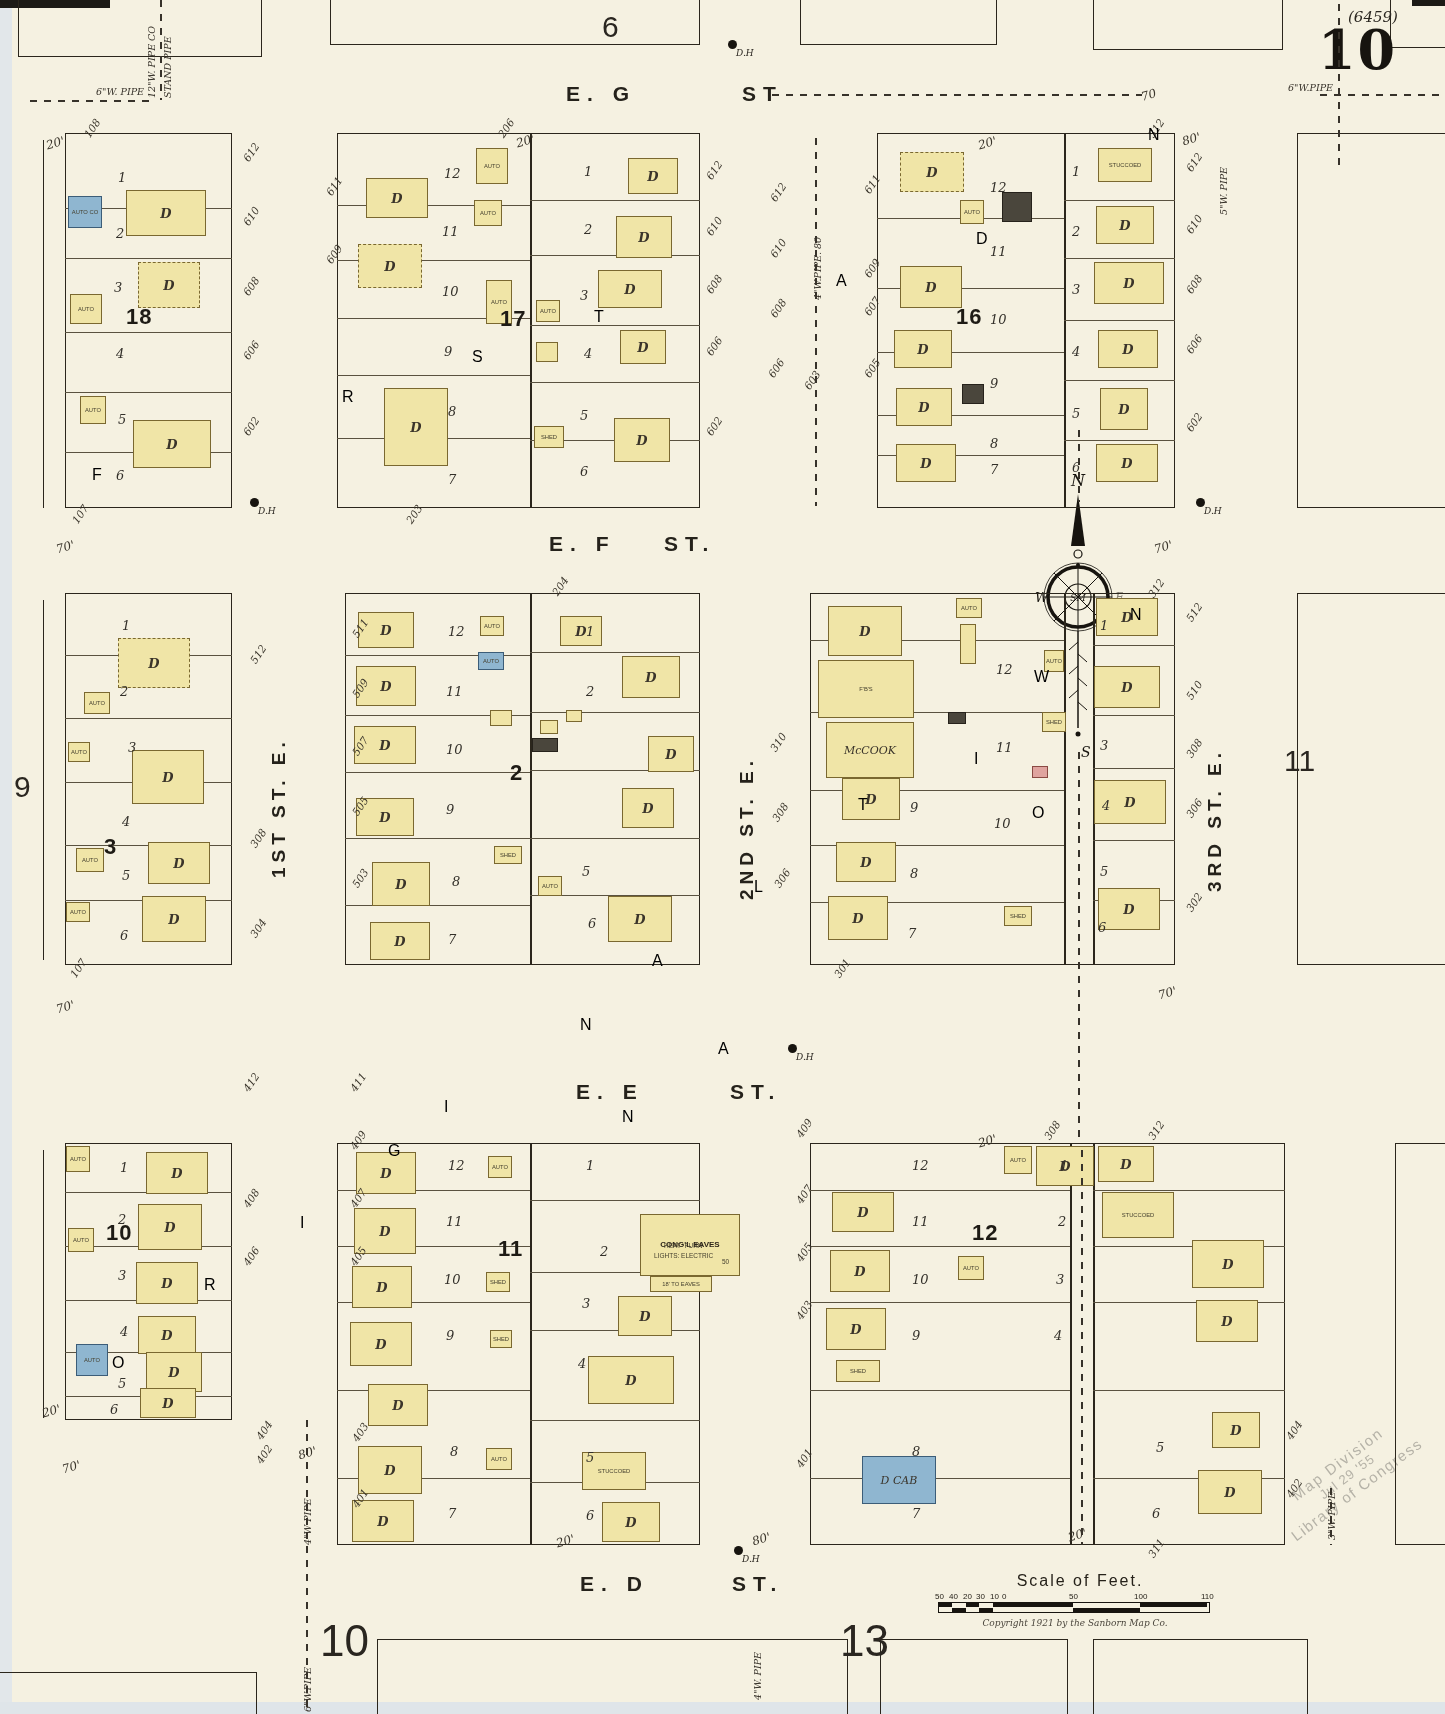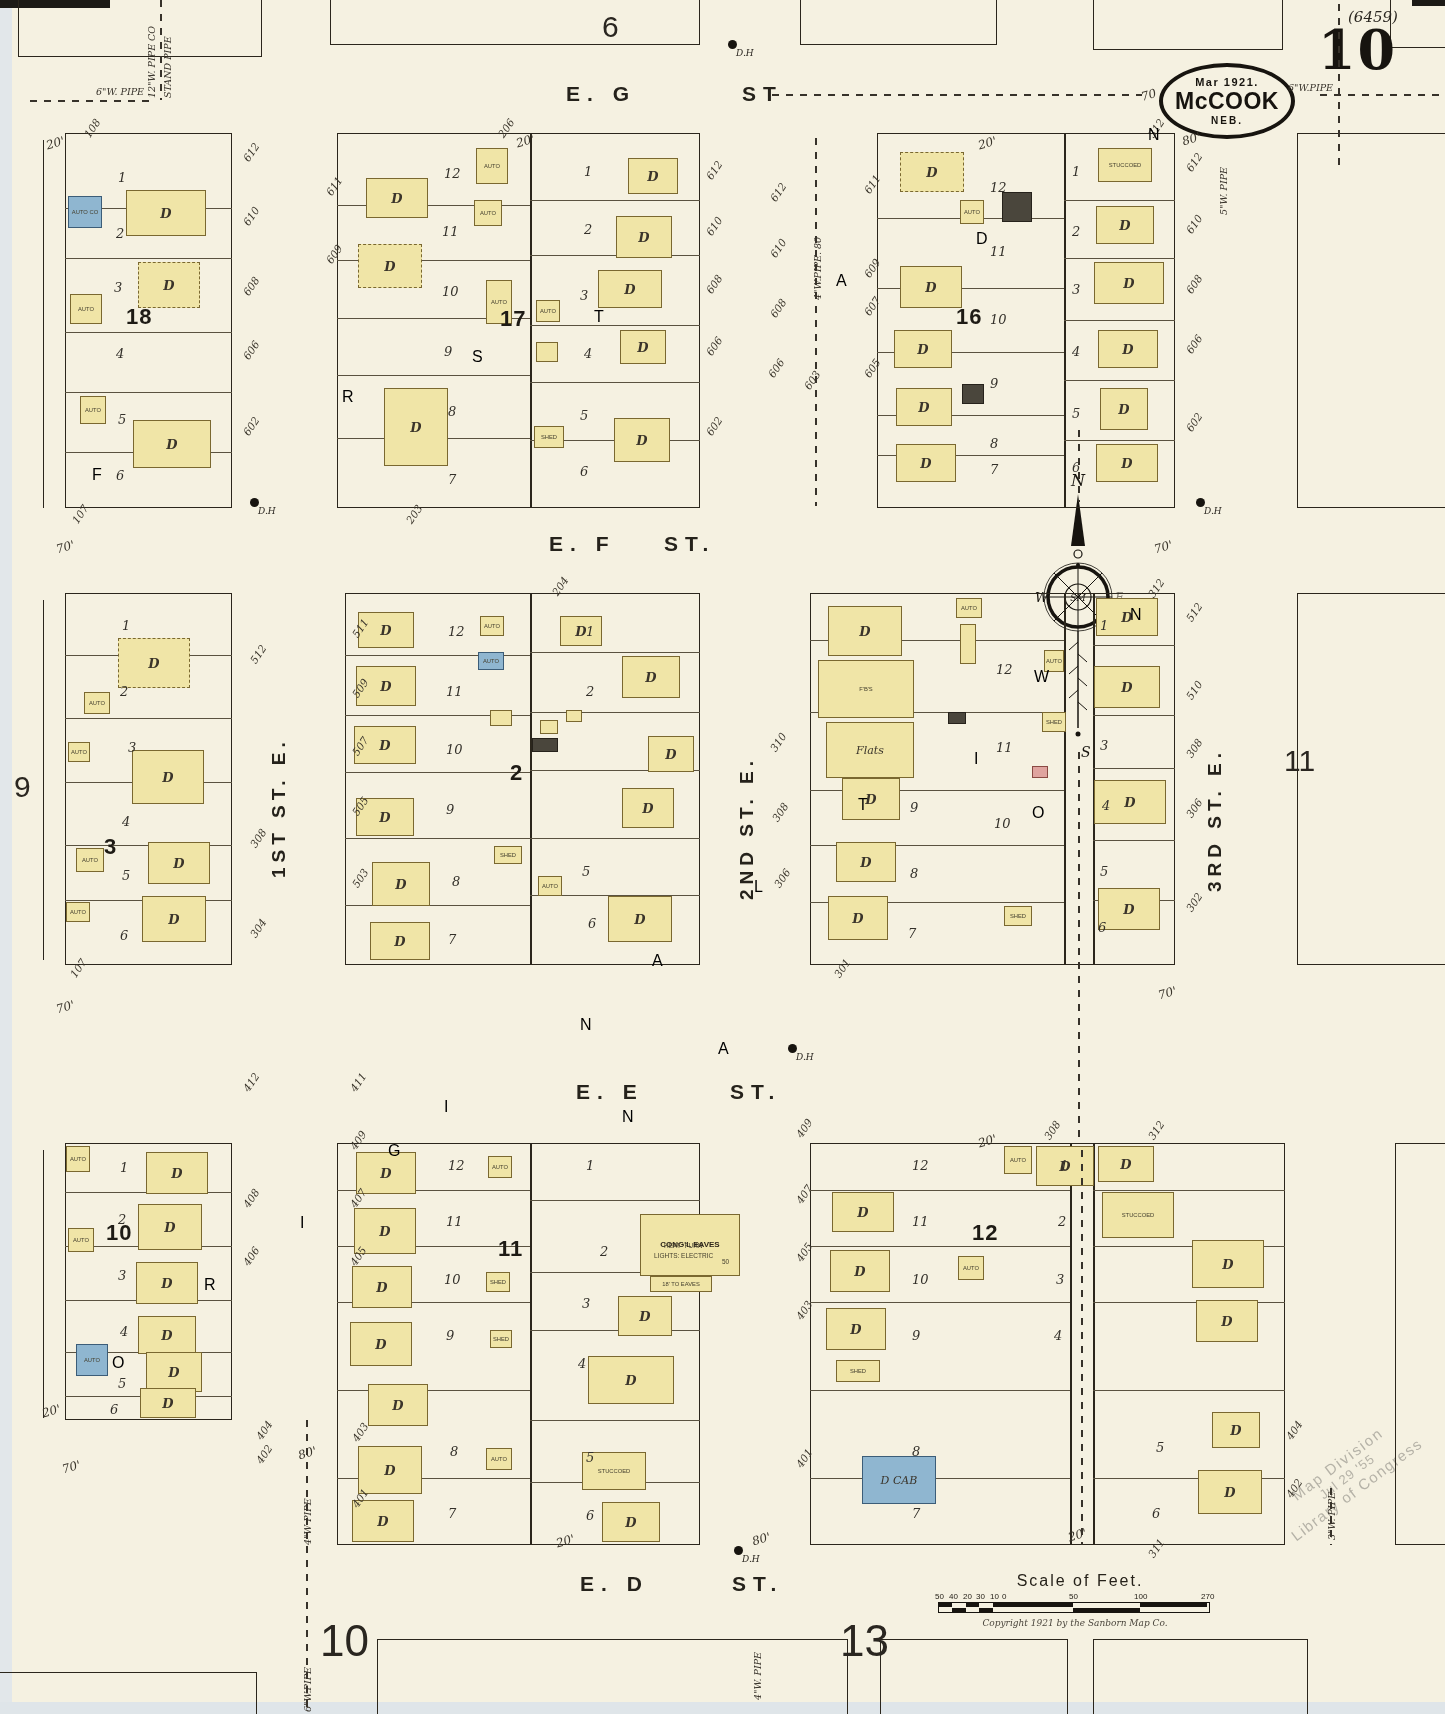--- a/index.html
+++ b/index.html
@@ -63,25 +63,20 @@
 </head>
 <body>
 
 <div id="map">
 
   <div class="edge" style="left:0;top:0;width:12px;height:1714px;background:#e2e7ea;"></div>
   <div class="edge" style="left:0;top:1702px;width:1445px;height:12px;background:#dfe5e9;"></div>
   <div class="edge" style="left:0;top:0;width:110px;height:8px;background:#1c1a16;"></div>
   <div class="edge" style="left:1412px;top:0;width:33px;height:6px;background:#1c1a16;"></div>
 
-  <div id="logo">
-    <span class="l1">Mar 1921.</span>
-    <span class="l2">McCOOK</span>
-    <span class="l3">NEB.</span>
-  </div>
 
   <svg id="compass" width="90" height="310" viewBox="0 0 90 310">
     <g stroke="#17140f" fill="none">
       <text x="38" y="24" font-family="DejaVu Serif" font-style="italic" font-size="16" fill="#17140f" stroke="none">N</text>
       <polygon points="45,32 38,84 52,84" fill="#17140f" stroke="none"></polygon>
       <circle cx="45" cy="92" r="4" stroke-width="1.2"></circle>
       <circle cx="45" cy="103" r="2" fill="#17140f" stroke="none"></circle>
       <line x1="45" y1="101" x2="45" y2="169" stroke-width="1"></line>
       <line x1="11" y1="135" x2="79" y2="135" stroke-width="1"></line>
       <line x1="21" y1="111" x2="69" y2="159" stroke-width="1"></line>
@@ -129,21 +124,21 @@
         </div>
       </div>
   <span class="tick" style="left: 0px;">50</span>
       <span class="tick" style="left: 14px;">40</span>
       <span class="tick" style="left: 28px;">20</span>
       <span class="tick" style="left: 41px;">30</span>
       <span class="tick" style="left: 55px;">10</span>
       <span class="tick" style="left: 67px;">0</span>
       <span class="tick" style="left: 134px;">50</span>
       <span class="tick" style="left: 199px;">100</span>
-      <span class="tick" style="left: 266px;">270</span>
+      <span class="tick" style="left: 266px;">110</span>
     </div>
   <div id="copyright">Copyright 1921 by the Sanborn Map Co.</div>
 
   <div id="stamp">
     <div class="s1">Map Division</div>
     <div class="s2">Jul 29 '55</div>
     <div class="s3">Library of Congress</div>
   </div>
 <div class="" style="position: absolute; left: 18px; top: 0px; width: 244px; height: 57px; box-sizing: border-box; border-left: 1.6px solid rgb(43, 38, 28); border-right: 1.6px solid rgb(43, 38, 28); border-bottom: 1.6px solid rgb(43, 38, 28);"></div>
     <div class="" style="position: absolute; left: 330px; top: 0px; width: 370px; height: 45px; box-sizing: border-box; border-left: 1.6px solid rgb(43, 38, 28); border-right: 1.6px solid rgb(43, 38, 28); border-bottom: 1.6px solid rgb(43, 38, 28);"></div>
@@ -445,21 +440,21 @@
       <span class="bl-d">D</span>
     </div>
     <div class="bld b-f" style="left: 956px; top: 598px; width: 26px; height: 20px;">
       <span class="bl-s">AUTO</span>
     </div>
     <div class="bld b-f" style="left: 960px; top: 624px; width: 16px; height: 40px;"></div>
     <div class="bld b-f" style="left: 818px; top: 660px; width: 96px; height: 58px;">
       <span class="bl-s">F'B'S</span>
     </div>
     <div class="bld b-f" style="left: 826px; top: 722px; width: 88px; height: 56px;">
-      <span class="bl-m">Flats</span>
+      <span class="bl-m">McCOOK</span>
     </div>
     <div class="bld b-f" style="left: 1044px; top: 650px; width: 20px; height: 22px;">
       <span class="bl-s">AUTO</span>
     </div>
     <div class="bld b-f" style="left: 1042px; top: 712px; width: 24px; height: 20px;">
       <span class="bl-s">SHED</span>
     </div>
     <div class="bld b-d" style="left: 948px; top: 712px; width: 18px; height: 12px;"></div>
     <div class="bld b-k" style="left: 1032px; top: 766px; width: 16px; height: 12px;"></div>
     <div class="bld b-f" style="left: 842px; top: 778px; width: 58px; height: 42px;">

